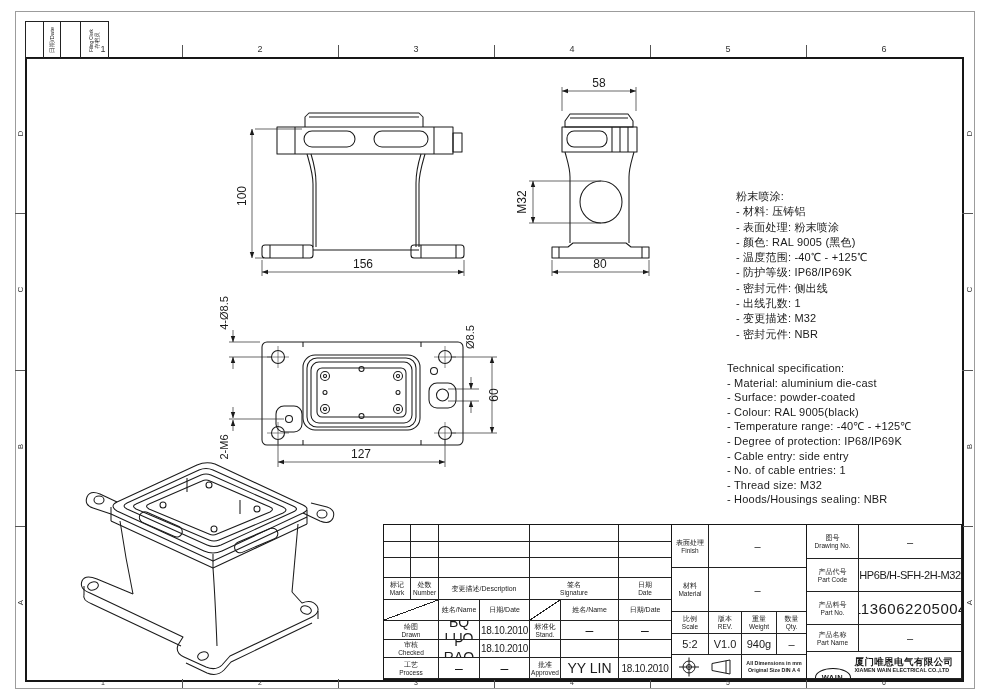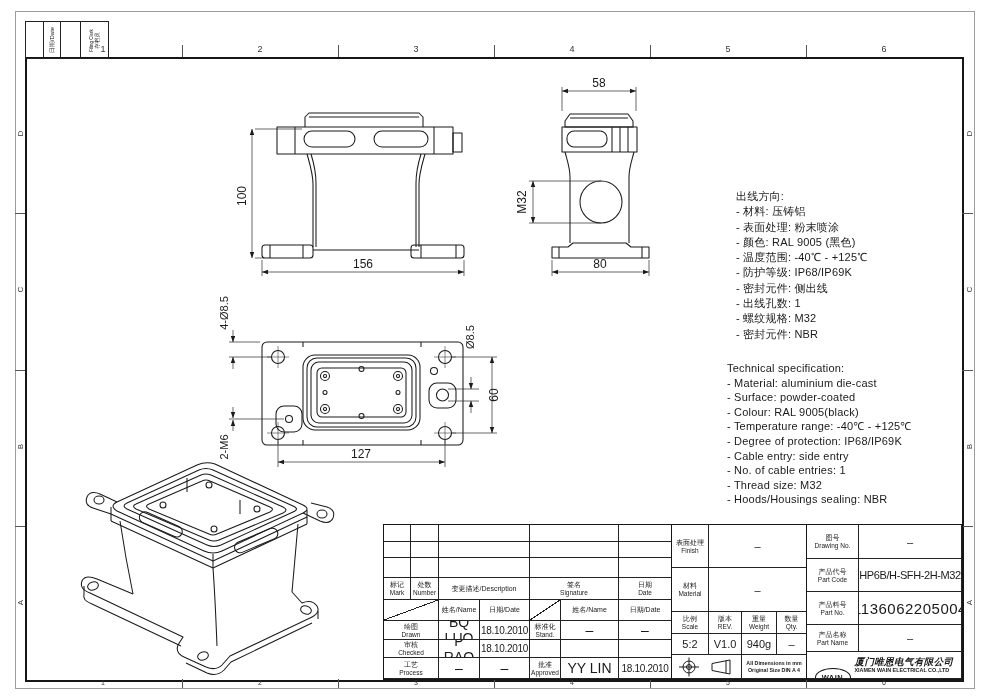--- a/index.html
+++ b/index.html
@@ -45,21 +45,21 @@
   .val{font-size:14px;}
   .val-sm{font-size:10px;letter-spacing:-0.3px;}
   .val-md{font-size:11px;}
   .val-lg{font-size:15px;letter-spacing:0.5px;}
   .diag{background-image:linear-gradient(to bottom right,transparent calc(50% - 0.5px),#222 calc(50% - 0.5px),#222 calc(50% + 0.5px),transparent calc(50% + 0.5px));}
   .note{font-size:5.3px;line-height:6.5px;font-weight:bold;}
   .company{flex-direction:row !important;gap:4px;}
   .wain-oval{width:34px;height:17px;border:1.6px solid #111;border-radius:50%;display:flex;
     align-items:center;justify-content:center;font-size:7.5px;font-weight:bold;letter-spacing:0.5px;flex:none;margin-top:24px;}
   .company-names{display:flex;flex-direction:column;align-items:flex-start;}
-  .company-cn{font-size:9.5px;font-weight:bold;line-height:11px;letter-spacing:0.4px;font-style:italic;}
+  .company-cn{font-size:9.5px;font-weight:bold;line-height:11px;letter-spacing:0.4px;}
   .company-en{font-size:5.4px;font-weight:bold;line-height:7px;}
   
   #views{left:25px;top:57px;}
   svg .v{stroke:#1b1b1b;stroke-width:1.05;fill:none;stroke-linejoin:round;}
   svg .d{stroke:#2a2a2a;stroke-width:0.7;fill:none;}
   svg .cl{stroke:#2a2a2a;stroke-width:0.55;fill:none;}
   svg text{fill:#1a1a1a;font-family:"Liberation Sans",sans-serif;font-size:12px;}
   svg text.sm{font-size:11px;}
 </style>
 </head>
@@ -298,29 +298,29 @@
       <ellipse class="v" cx="203" cy="656" rx="5.5" ry="4" transform="rotate(-18 203 656)"></ellipse>
       <ellipse class="v" cx="306" cy="610" rx="5.5" ry="4" transform="rotate(18 306 610)"></ellipse>
       <line class="v" x1="84" y1="586" x2="84" y2="595"></line>
       <path class="v" d="M84,595 Q82,600 92,604 L181,646"></path>
       <path class="v" d="M186,663 L207,673 Q217,677 224,670 L231,662 L312,623"></path>
       <line class="v" x1="318" y1="611" x2="318" y2="619"></line>
     </g>
   </svg>
 
   <div class="abs spec" id="spec-cn">
-    <div>出线方向:</div>
+    <div>粉末喷涂:</div>
     <div>- 材料: 压铸铝</div>
     <div>- 表面处理: 粉末喷涂</div>
     <div>- 颜色: RAL 9005 (黑色)</div>
     <div>- 温度范围: -40℃ - +125℃</div>
     <div>- 防护等级: IP68/IP69K</div>
     <div>- 密封元件: 侧出线</div>
     <div>- 出线孔数: 1</div>
-    <div>- 螺纹规格: M32</div>
+    <div>- 变更描述: M32</div>
     <div>- 密封元件: NBR</div>
   </div>
 
   <div class="abs spec" id="spec-en">
     <div>Technical specification:</div>
     <div>- Material: aluminium die-cast</div>
     <div>- Surface: powder-coated</div>
     <div>- Colour: RAL 9005(black)</div>
     <div>- Temperature range: -40℃ - +125℃</div>
     <div>- Degree of protection: IP68/IP69K</div>

